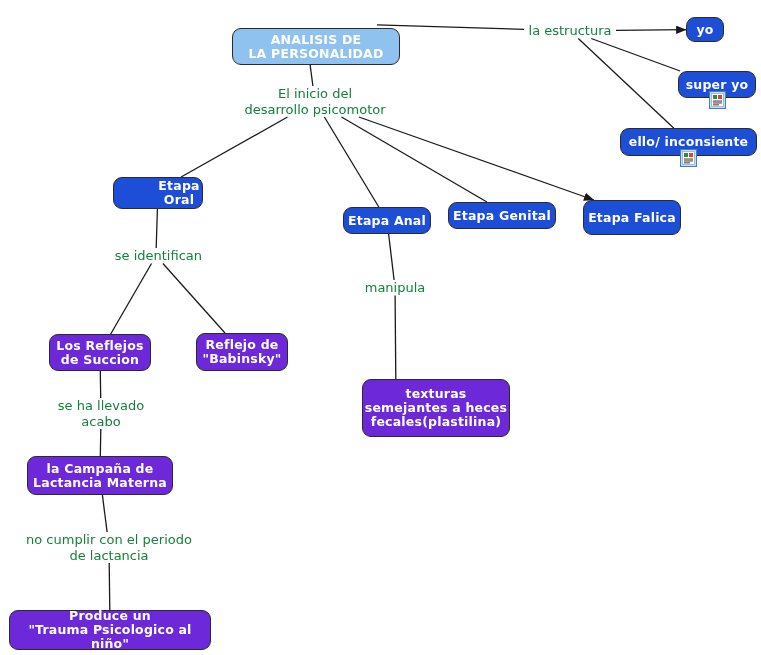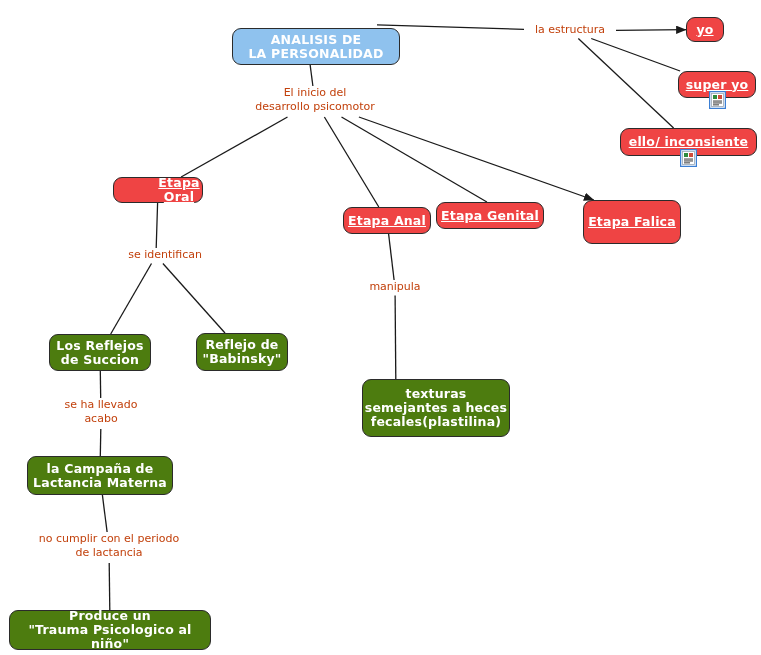--- a/index.html
+++ b/index.html
@@ -33,26 +33,26 @@
     justify-content: center;
     text-align: center;
     font-weight: bold;
     color: #ffffff;
     line-height: 1.12;
     letter-spacing: 0.2px;
     z-index: 3;
   }
   .node span { display: block; width: 100%; }
   .node-blue { background: #8FC2EE; font-size: 12.5px; }
-  .node-pink { background: #ef4444; font-size: 12.5px; text-decoration: underline; }
-  .node-purple { background: #4d7c0f; font-size: 12.5px; }
+  .node-pink { background: #1d4ed8; font-size: 12.5px; }
+  .node-purple { background: #6d28d9; font-size: 12.5px; }
   .link-label {
     position: absolute;
-    color: #c2410c;
-    font-size: 11px;
+    color: #15803d;
+    font-size: 13px;
     font-weight: normal;
     text-align: center;
     line-height: 1.25;
     white-space: pre-line;
     background: transparent;
     z-index: 4;
   }
   .doc-icon {
     position: absolute;
     width: 17px;
@@ -115,30 +115,30 @@
       </div>
       <div class="doc-icon" style="left: 680px; top: 149px;"><svg viewBox="0 0 17 18" width="17" height="18">
           <rect x="0.5" y="0.5" width="16" height="17" fill="#f2f6fb" stroke="#3b7fd4" stroke-width="1.4"></rect>
           <rect x="2.5" y="2.5" width="12" height="13" fill="#ffffff" stroke="#9aa7b5" stroke-width="0.8"></rect>
           <rect x="4" y="4" width="4" height="4" fill="#2e8b3d"></rect>
           <rect x="9" y="4" width="4" height="4" fill="#cf4a3a"></rect>
           <rect x="4" y="9.5" width="9" height="1.1" fill="#4a4a4a"></rect>
           <rect x="4" y="11.4" width="9" height="1.1" fill="#4a4a4a"></rect>
           <rect x="4" y="13.3" width="6" height="1.1" fill="#4a4a4a"></rect>
         </svg></div>
-      <div class="node node-pink" style="left: 113px; top: 177px; width: 90px; height: 26px; padding-left: 42px;">
+      <div class="node node-pink" style="left: 113px; top: 177px; width: 90px; height: 32px; padding-left: 42px;">
         <span>Etapa Oral</span>
       </div>
       <div class="node node-pink" style="left: 343px; top: 207px; width: 88px; height: 27px;">
         <span>Etapa Anal</span>
       </div>
-      <div class="node node-pink" style="left: 436px; top: 202px; width: 108px; height: 27px; justify-content: flex-end;">
+      <div class="node node-pink" style="left: 448px; top: 202px; width: 108px; height: 27px; justify-content: flex-end;">
         <span>Etapa Genital</span>
       </div>
-      <div class="node node-pink" style="left: 583px; top: 200px; width: 98px; height: 44px;">
+      <div class="node node-pink" style="left: 583px; top: 200px; width: 98px; height: 35px;">
         <span>Etapa Falica</span>
       </div>
       <div class="node node-purple" style="left: 49px; top: 334px; width: 102px; height: 37px;">
         <span>Los Reflejos<br>de Succion</span>
       </div>
       <div class="node node-purple" style="left: 196px; top: 333px; width: 92px; height: 38px;">
         <span>Reflejo de<br>"Babinsky"</span>
       </div>
       <div class="node node-purple" style="left: 322px; top: 379px; width: 148px; height: 58px; margin-left: 40px;">
         <span>texturas<br>semejantes a heces<br>fecales(plastilina)</span>

